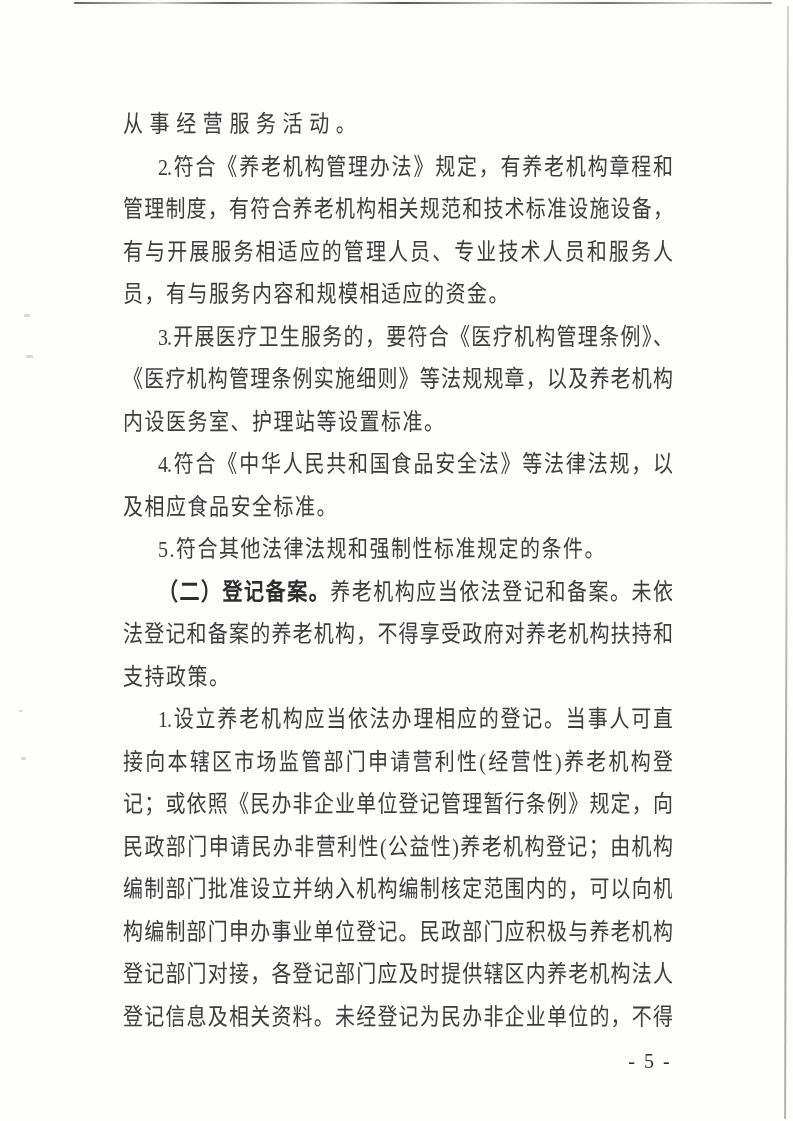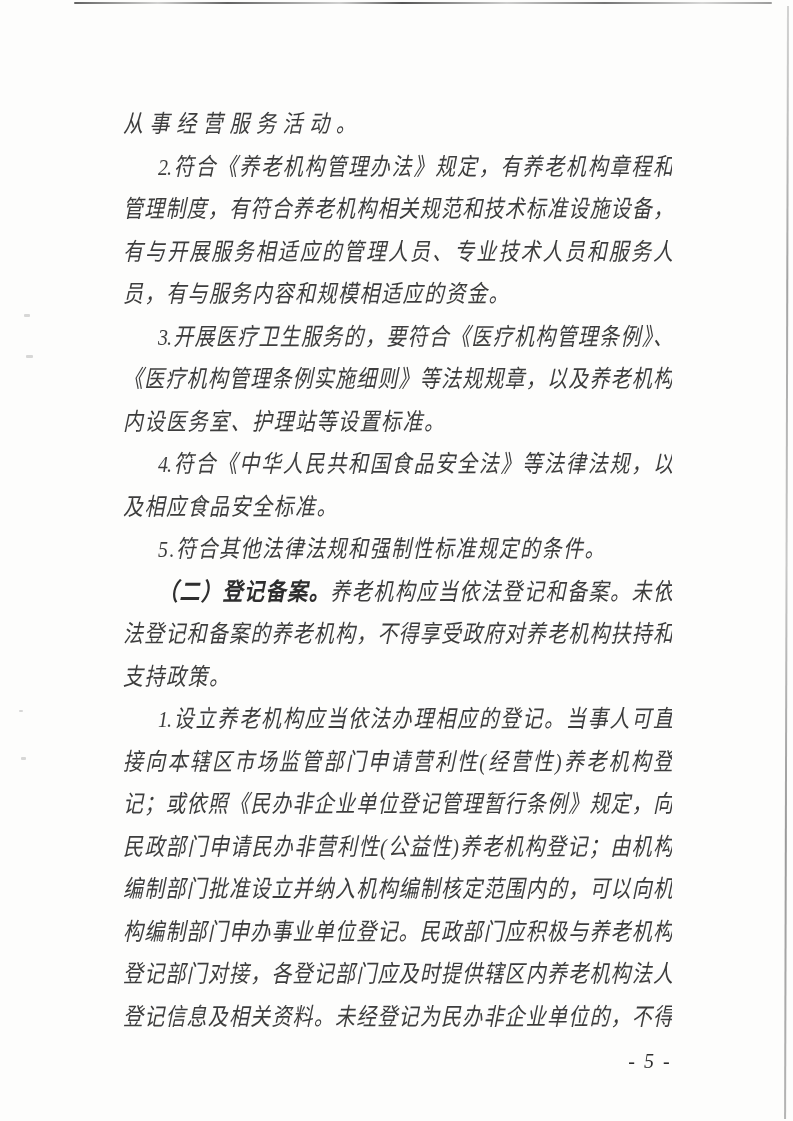--- a/index.html
+++ b/index.html
@@ -12,21 +12,20 @@
     position: relative;
     overflow: hidden;
     background: #fdfdfc;
     font-family: "Liberation Serif", serif;
   }
 
   
   #page {
     position: absolute;
     inset: 0;
-    font-style: italic;
   }
 
   
   .top-edge-line {
     position: absolute;
     left: 74px;
     top: 2px;
     width: 698px;
     height: 2px;
     background: linear-gradient(90deg,

